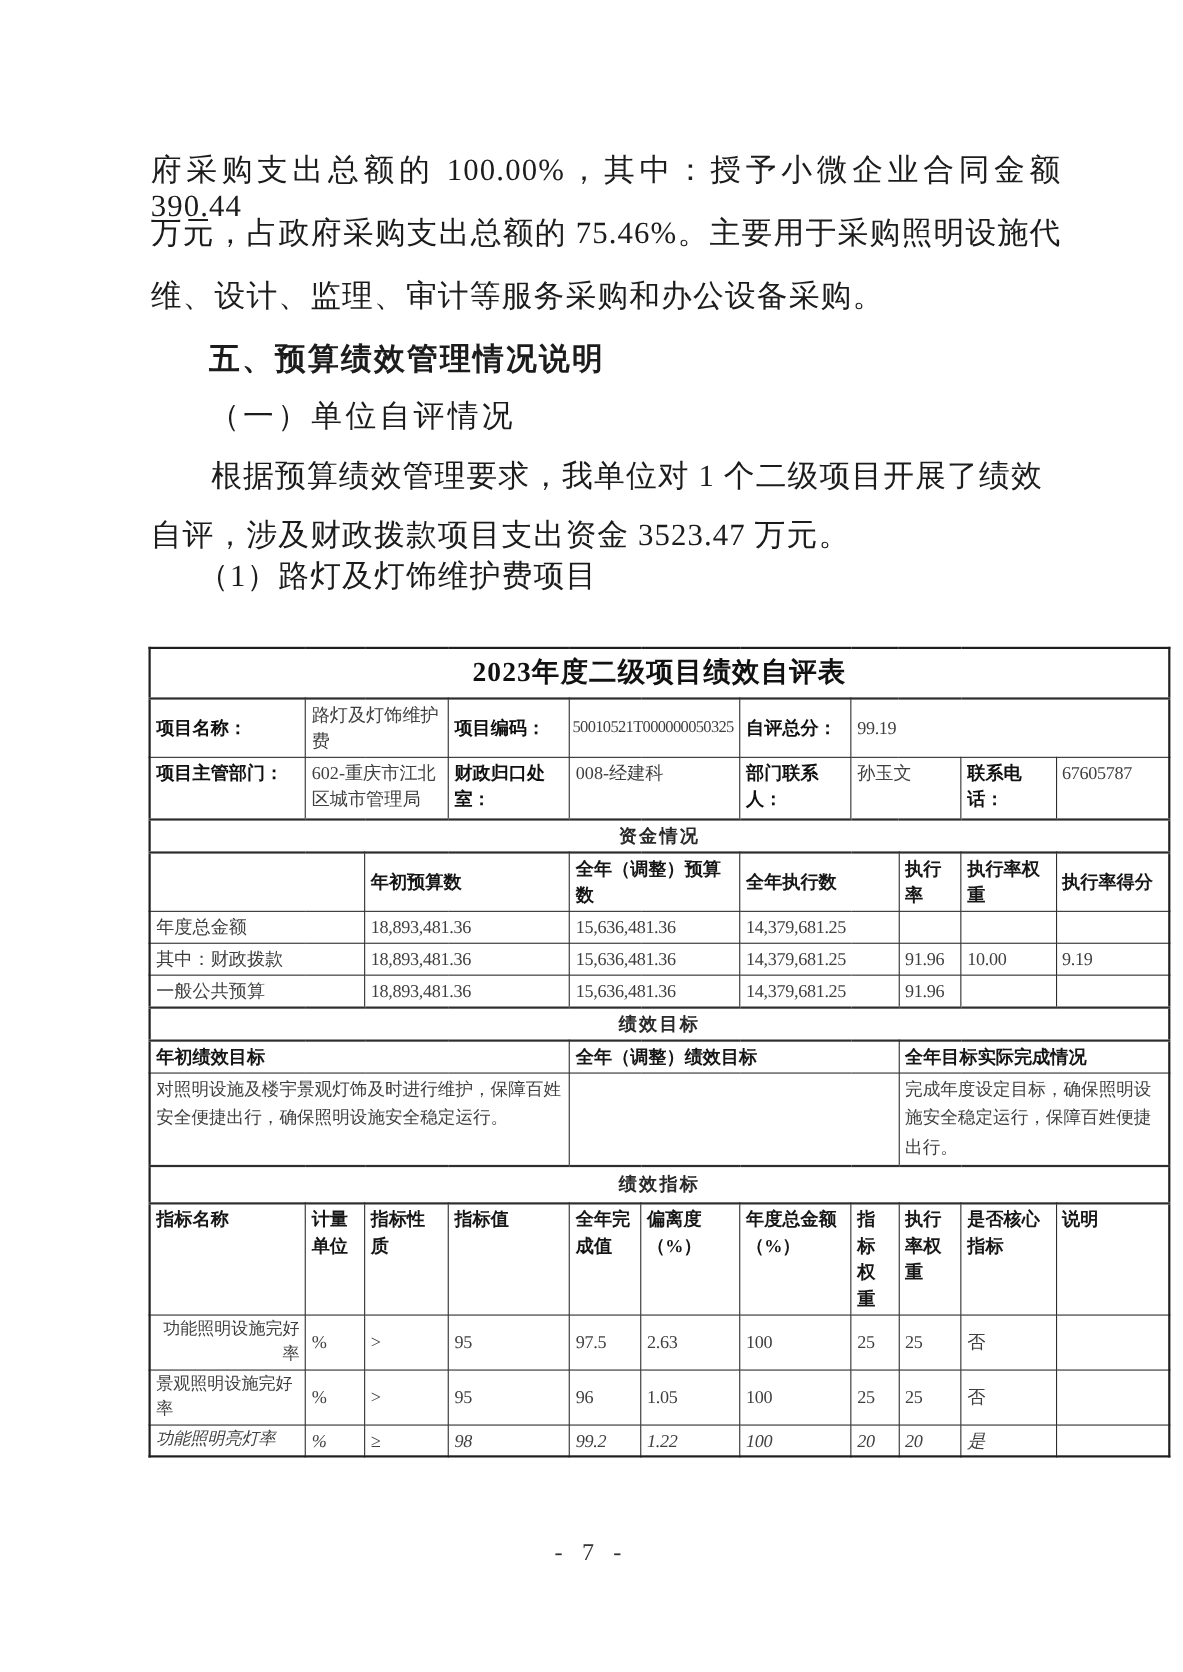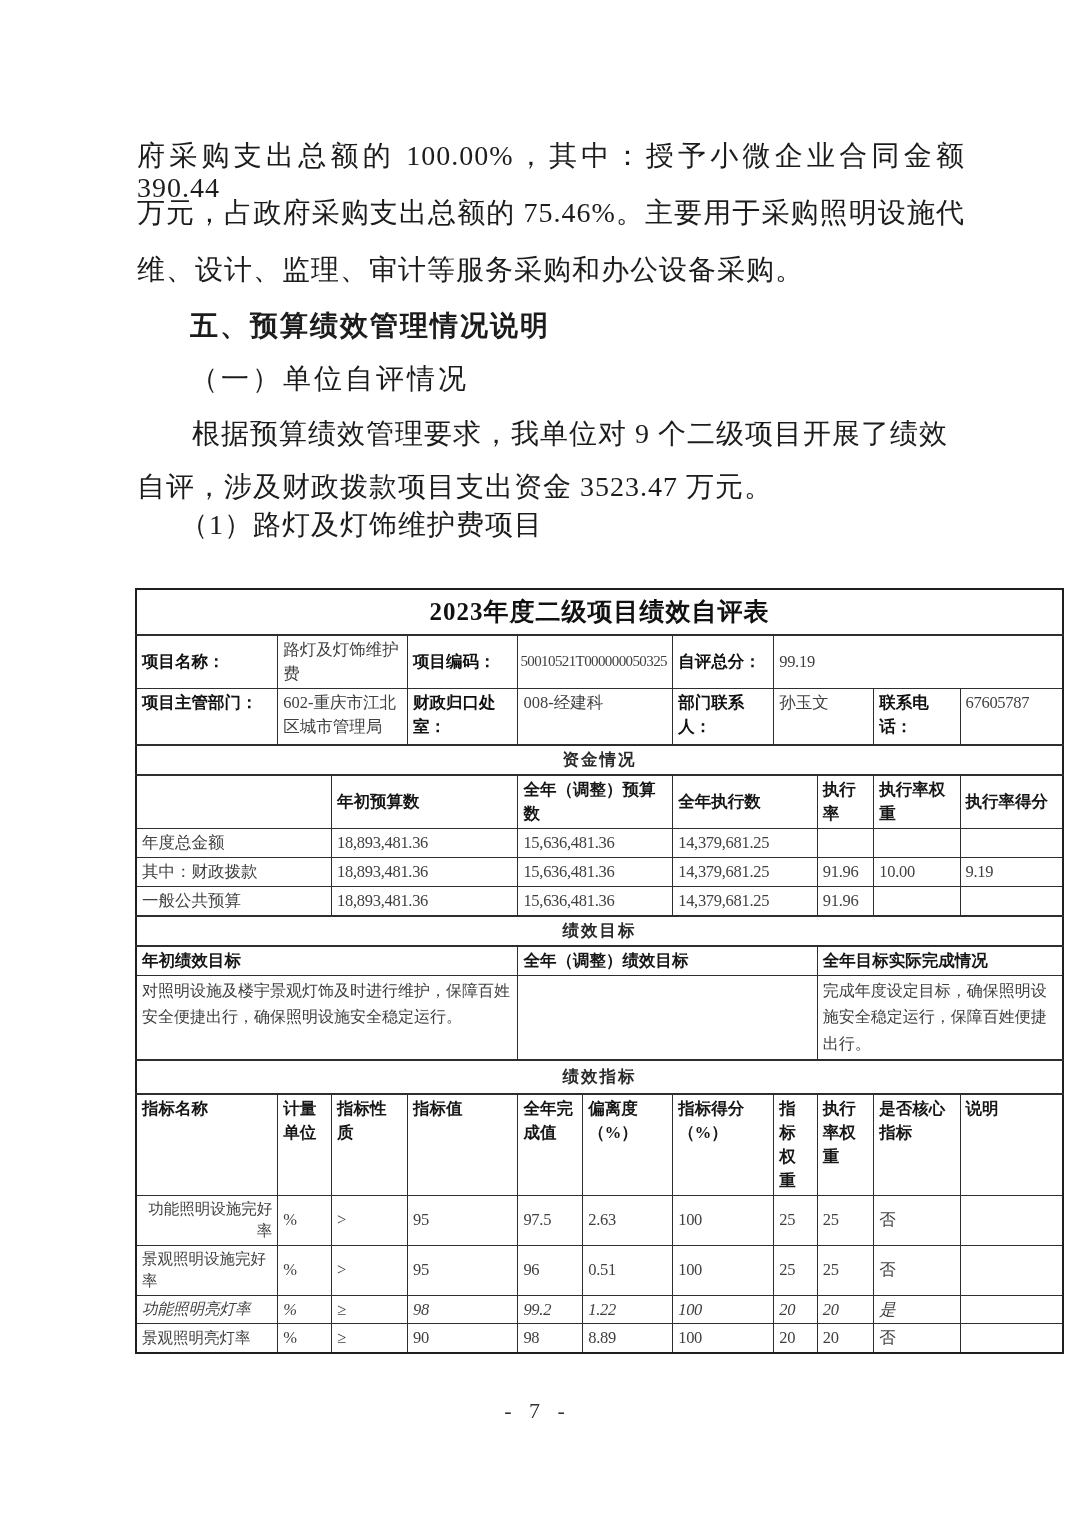--- a/index.html
+++ b/index.html
@@ -83,21 +83,21 @@
 </head>
 <body>
 
 <div class="textline just" style="top:140px;">府采购支出总额的 100.00%，其中：授予小微企业合同金额 390.44</div>
 <div class="textline just" style="top:197px;">万元，占政府采购支出总额的 75.46%。主要用于采购照明设施代</div>
 <div class="textline" style="top:254px;">维、设计、监理、审计等服务采购和办公设备采购。</div>
 
 <div class="textline h-black" style="top:310px; left:190px; width:775px;">五、预算绩效管理情况说明</div>
 <div class="textline h-kai" style="top:363px; left:190px; width:775px;">（一）单位自评情况</div>
 
-<div class="textline" style="top:418px; left:192px; width:773px;">根据预算绩效管理要求，我单位对 9 个二级项目开展了绩效</div>
+<div class="textline" style="top:418px; left:192px; width:773px;">根据预算绩效管理要求，我单位对 1 个二级项目开展了绩效</div>
 <div class="textline" style="top:471px;">自评，涉及财政拨款项目支出资金 3523.47 万元。</div>
 <div class="textline" style="top:509px; left:180px; width:785px;">（1）路灯及灯饰维护费项目</div>
 
 <table class="selftable">
   <colgroup>
     <col style="width:15.3%">
       <col style="width:5.8%">
       <col style="width:8.2%">
       <col style="width:11.9%">
     <col style="width:7.0%">
@@ -196,21 +196,21 @@
     <td colspan="11">绩效指标</td>
   </tr>
 
   <tr class="hdr" style="height:60px;">
     <td class="vtop">指标名称</td>
     <td class="vtop">计量单位</td>
     <td class="vtop">指标性质</td>
     <td class="vtop">指标值</td>
     <td class="vtop">全年完成值</td>
     <td class="vtop">偏离度（%）</td>
-    <td class="vtop">指标得分（%）</td>
+    <td class="vtop">年度总金额（%）</td>
     <td class="vtop">指标权重</td>
     <td class="vtop">执行率权重</td>
     <td class="vtop">是否核心指标</td>
     <td class="vtop">说明</td>
   </tr>
 
   <tr style="height:27px;">
     <td style="font-size:15.5px;text-align:right;">功能照明设施完好率</td>
     <td>%</td>
     <td>&gt;</td>
@@ -222,49 +222,36 @@
     <td class="num">25</td>
     <td>否</td>
     <td></td>
   </tr>
   <tr style="height:27px;">
     <td style="font-size:15.5px;">景观照明设施完好率</td>
     <td>%</td>
     <td>&gt;</td>
     <td class="num">95</td>
     <td class="num">96</td>
-    <td class="num">0.51</td>
+    <td class="num">1.05</td>
     <td class="num">100</td>
     <td class="num">25</td>
     <td class="num">25</td>
     <td>否</td>
     <td></td>
   </tr>
   <tr style="height:27px;font-style:italic;">
     <td style="font-size:15.5px;">功能照明亮灯率</td>
     <td>%</td>
     <td>≥</td>
     <td class="num">98</td>
     <td class="num">99.2</td>
     <td class="num">1.22</td>
     <td class="num">100</td>
     <td class="num">20</td>
     <td class="num">20</td>
     <td>是</td>
     <td></td>
   </tr>
-  <tr style="height:27px;">
-    <td style="font-size:15.5px;">景观照明亮灯率</td>
-    <td>%</td>
-    <td>≥</td>
-    <td class="num">90</td>
-    <td class="num">98</td>
-    <td class="num">8.89</td>
-    <td class="num">100</td>
-    <td class="num">20</td>
-    <td class="num">20</td>
-    <td>否</td>
-    <td></td>
-  </tr>
 </tbody>
   </table>
 
 <div class="pagefooter">- 7 -</div>
 
 </body></html>

